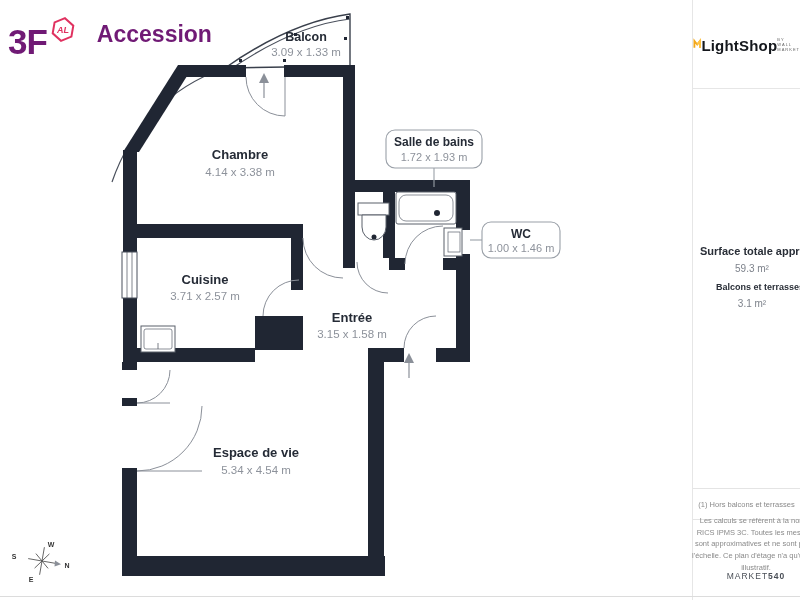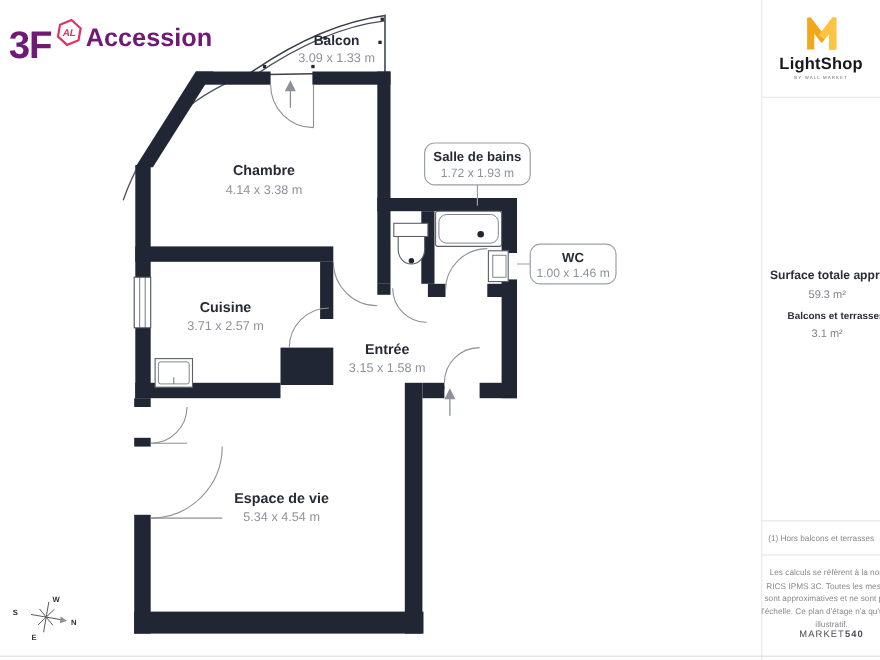--- a/index.html
+++ b/index.html
@@ -1,36 +1,36 @@
 <!DOCTYPE html>
 <html><head>
 <meta charset="utf-8">
 <style>
   html,body{margin:0;padding:0;background:#ffffff;}
   .stage{position:relative;width:800px;height:600px;background:#fff;overflow:hidden;
          font-family:"Liberation Sans",sans-serif;}
   
   .brand3f{position:absolute;left:8px;top:16px;display:flex;align-items:flex-end;color:#701a75;}
   .brand3f .wordmark{font-size:35px;font-weight:800;line-height:1;letter-spacing:-1px;}
-  .brand3f .badge{position:relative;width:26px;height:27px;margin:0 0 16px 3px;font-style:italic;}
+  .brand3f .badge{position:relative;width:26px;height:27px;margin:0 19px 16px 3px;font-style:italic;}
   .brand3f .badge svg{position:absolute;left:0;top:0;}
   .brand3f .suffix{font-size:23px;font-weight:600;line-height:1;margin-left:2px;margin-bottom:13px;}
   
   .sidebar-border{position:absolute;left:692px;top:0;width:1px;height:600px;background:#e6e6e6;}
   .bottom-border{position:absolute;left:0;top:596px;width:800px;height:1px;background:#dcdcdc;}
   .ls-block{position:absolute;left:693px;top:0;width:107px;height:88px;border-bottom:1px solid #e6e6e6;
-            display:flex;flex-direction:column;align-items:center;justify-content:center;}
+            display:flex;align-items:center;justify-content:center;}
   .ls-word{font-size:15px;font-weight:700;color:#14171c;margin-top:2px;letter-spacing:.2px;}
   .ls-tag{font-size:4px;color:#666;letter-spacing:1px;margin-top:1px;}
   .sb-line{position:absolute;white-space:nowrap;}
   .sb-title{left:700px;top:245px;font-size:11px;font-weight:700;color:#2a2f38;}
   .sb-val{left:692px;top:263px;width:120px;text-align:center;font-size:10px;color:#7d828b;}
   .sb-sub{left:700px;top:282px;width:120px;text-align:center;font-size:9px;font-weight:700;color:#2a2f38;}
   .sb-val2{left:692px;top:298px;width:120px;text-align:center;font-size:10px;color:#7d828b;}
-  .sb-footbox{position:absolute;left:693px;top:473px;width:107px;height:30px;
+  .sb-footbox{position:absolute;left:693px;top:488px;width:107px;height:30px;
               border-top:1px solid #e4e4e4;border-bottom:1px solid #e4e4e4;
               display:flex;align-items:center;justify-content:center;
               font-size:7.5px;color:#8a8a8a;}
   .sb-disclaimer{position:absolute;left:692px;top:515px;width:128px;text-align:center;
                  font-size:7.5px;line-height:1.55;color:#8a8a8a;}
   .sb-credit{position:absolute;left:692px;top:571px;width:128px;text-align:center;
              font-size:8.5px;color:#4a4f57;letter-spacing:1px;}
   .sb-credit b{font-weight:800;}
   
   .plan{position:absolute;left:0;top:0;}

